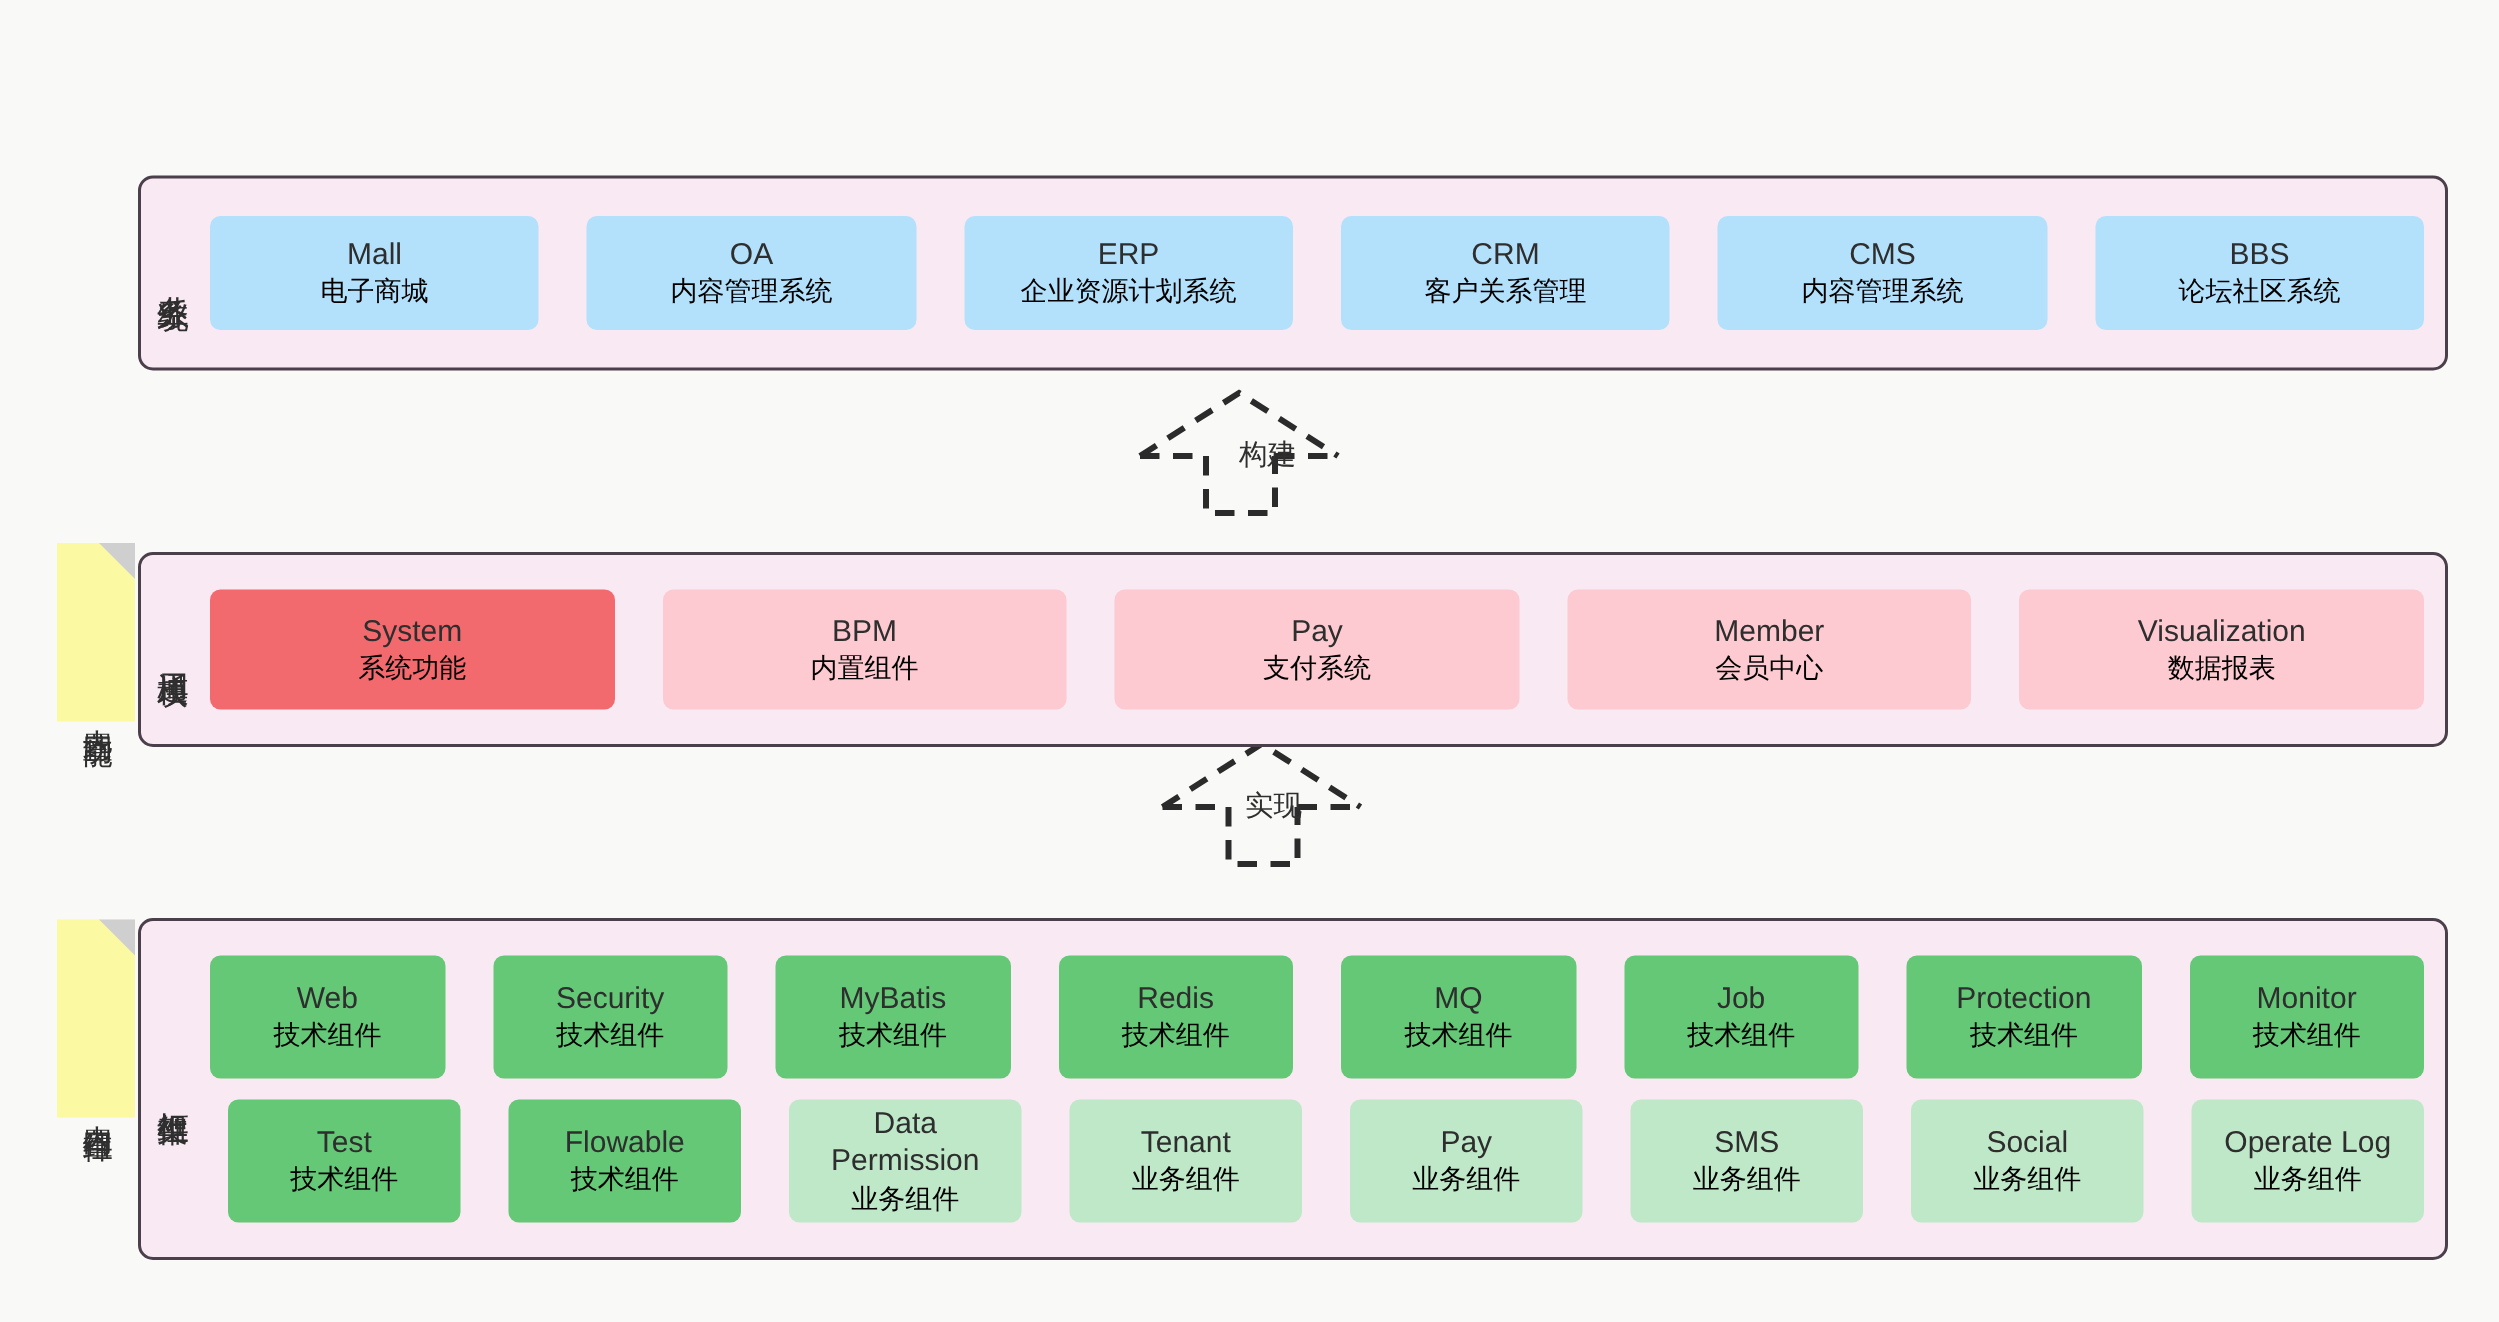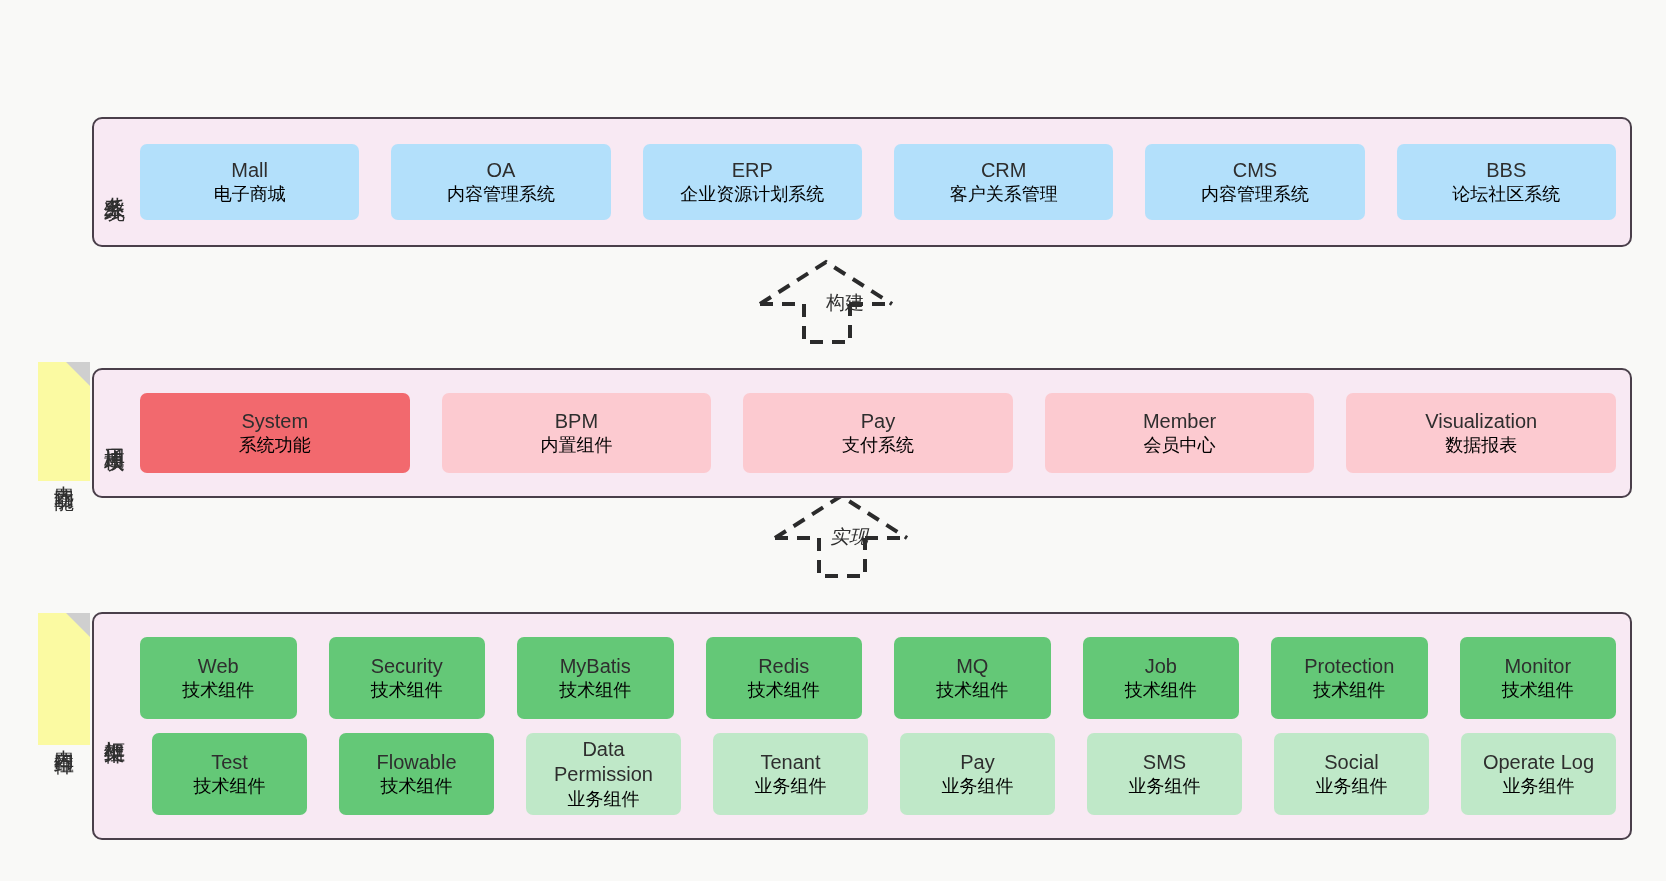--- a/index.html
+++ b/index.html
@@ -144,21 +144,21 @@
   <span class="conn-label" style="left:74px; top:34px;">构建</span>
 </div>
 
 <div class="connector" style="left:767px; top:490px; width:180px; height:90px;">
   <svg width="180" height="90" viewBox="0 0 180 90">
     <polyline points="8,48 74,6 140,48" fill="none" stroke="#2b2b2b" stroke-width="4" stroke-dasharray="13 9" stroke-linecap="butt"></polyline>
     <polyline points="52,48 52,86 98,86 98,48" fill="none" stroke="#2b2b2b" stroke-width="4" stroke-dasharray="13 9" stroke-linecap="butt"></polyline>
     <polyline points="8,48 52,48" fill="none" stroke="#2b2b2b" stroke-width="4" stroke-dasharray="13 9" stroke-linecap="butt"></polyline>
     <polyline points="98,48 140,48" fill="none" stroke="#2b2b2b" stroke-width="4" stroke-dasharray="13 9" stroke-linecap="butt"></polyline>
   </svg>
-  <span class="conn-label" style="left:63px; top:34px;font-style:italic;">实现</span>
+  <span class="conn-label" style="left:63px; top:34px;">实现</span>
 </div>
 
 <div class="note" style="left:38px; top:362px; width:52px; height:119px;">
   <span class="fold"></span>
   <span class="note-label">内置功能</span>
 </div>
 
 <div class="note" style="left:38px; top:613px; width:52px; height:132px;">
   <span class="fold"></span>
   <span class="note-label">内置组件</span>

